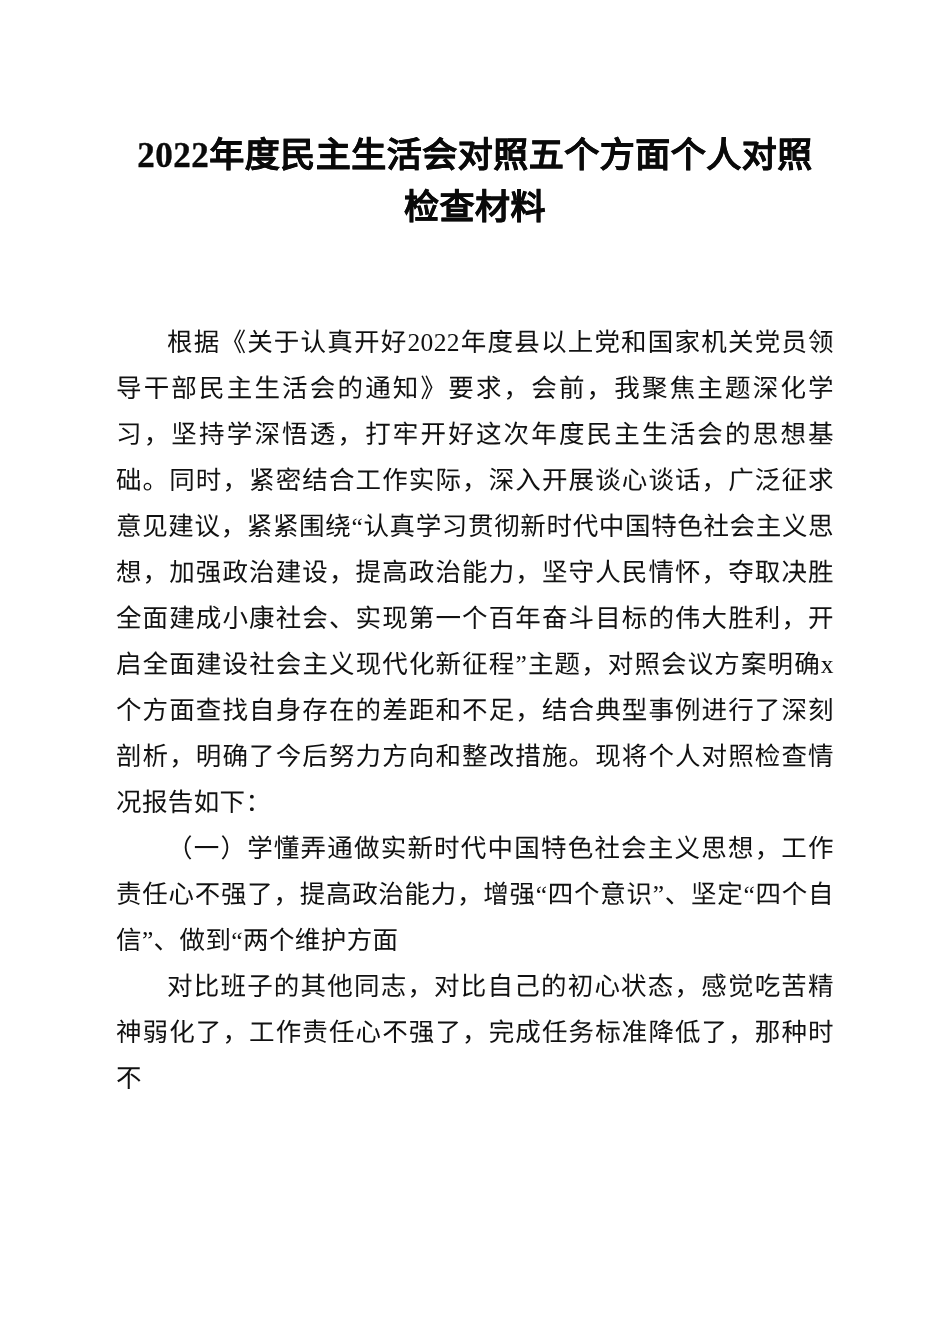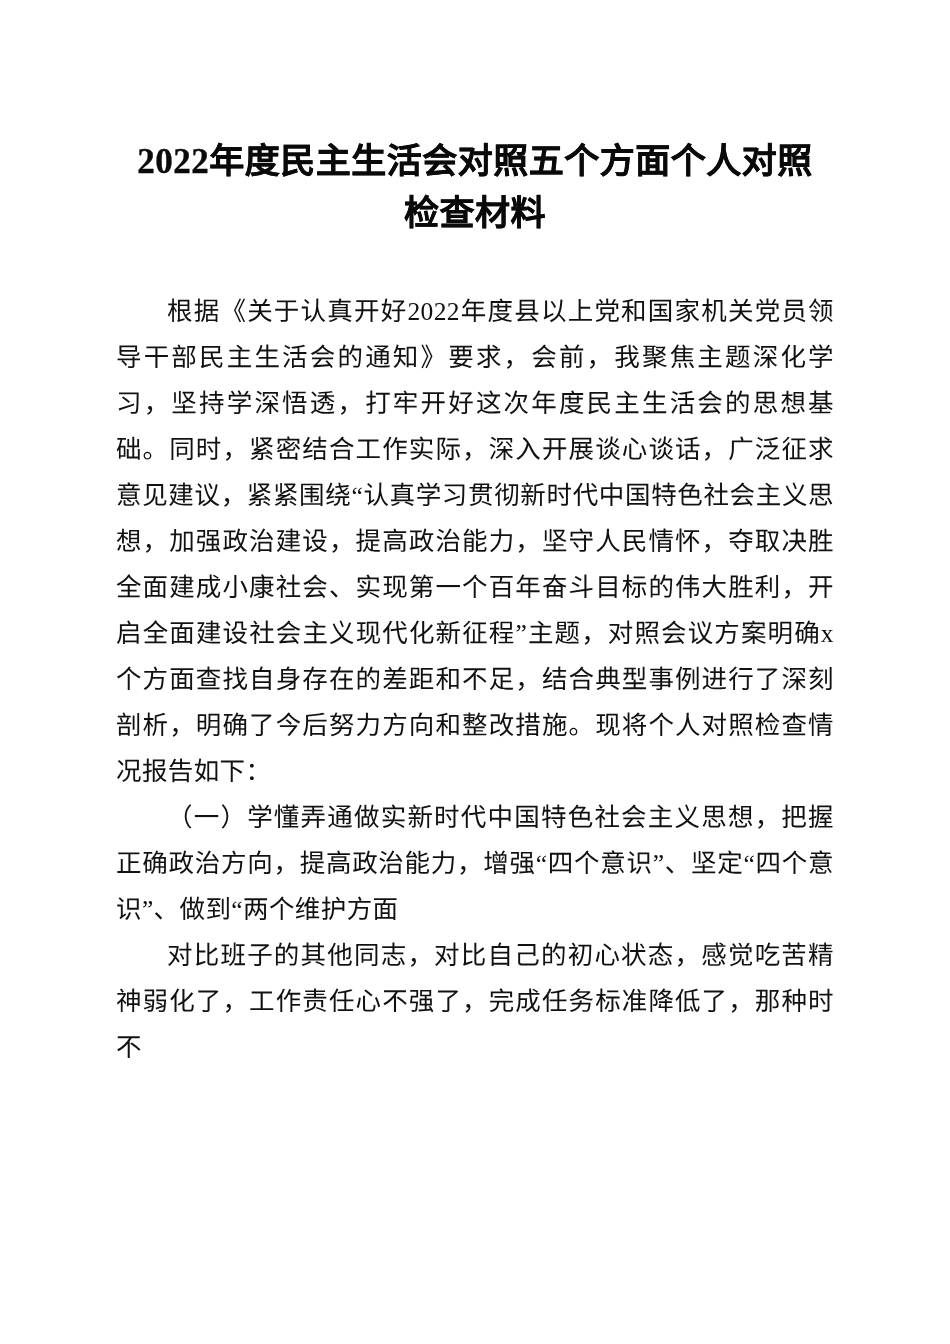--- a/index.html
+++ b/index.html
@@ -31,28 +31,28 @@
 
   
   .doc-title {
     font-family: "Liberation Serif", "DejaVu Serif", serif;
     font-weight: bold;
     font-size: 35px;
     line-height: 52px;
     text-align: center;
     letter-spacing: 0.5px;
     color: #0a0a0a;
-    margin: 12px;
+    margin: 6px;
     padding: 0 6px;
     -webkit-text-stroke: 0.35px #0a0a0a;
   }
 
   
   .body-block {
-    margin-top: 49px;
+    margin-top: 86px;
   }
 
   p.para {
     font-family: "Liberation Serif", "DejaVu Serif", serif;
     font-size: 25.5px;
     line-height: 46px;
     text-align: justify;
     text-justify: inter-ideograph;
     text-indent: 2em;
     margin: 0;
@@ -86,20 +86,20 @@
 <div class="page">
   <div class="content">
 
     <h1 class="doc-title">2022年度民主生活会对照五个方面个人对照检查材料</h1>
 
     <div class="body-block">
 
       <p class="para">根据《关于认真开好2022年度县以上党和国家机关党员领导干部民主生活会的通知》要求，会前，我聚焦主题深化学习，坚持学深悟透，打牢开好这次年度民主生活会的思想基础。同时，紧密结合工作实际，深入开展谈心谈话，广泛征求意见建议，紧紧围绕“认真学习贯彻新时代中国特色社会主义思想，加强政治建设，提高政治能力，坚守人民情怀，夺取决胜全面建成小康社会、实现第一个百年奋斗目标的伟大胜利，开启全面建设社会主义现代化新征程”主题，对照会议方案明确x个方面查找自身存在的差距和不足，结合典型事例进行了深刻剖析，明确了今后努力方向和整改措施。现将个人对照检查情况报告如下：</p>
 
 
-      <p class="para">（一）学懂弄通做实新时代中国特色社会主义思想，把握正确政治方向，提高政治能力，增强“四个意识”、坚定“四个意识”、做到“两个维护方面</p>
+      <p class="para">（一）学懂弄通做实新时代中国特色社会主义思想，工作责任心不强了，提高政治能力，增强“四个意识”、坚定“四个自信”、做到“两个维护方面</p>
 
 
       <p class="para">对比班子的其他同志，对比自己的初心状态，感觉吃苦精神弱化了，工作责任心不强了，完成任务标准降低了，那种时不</p>
 
     </div>
   </div>
 </div>
 
 </body></html>

